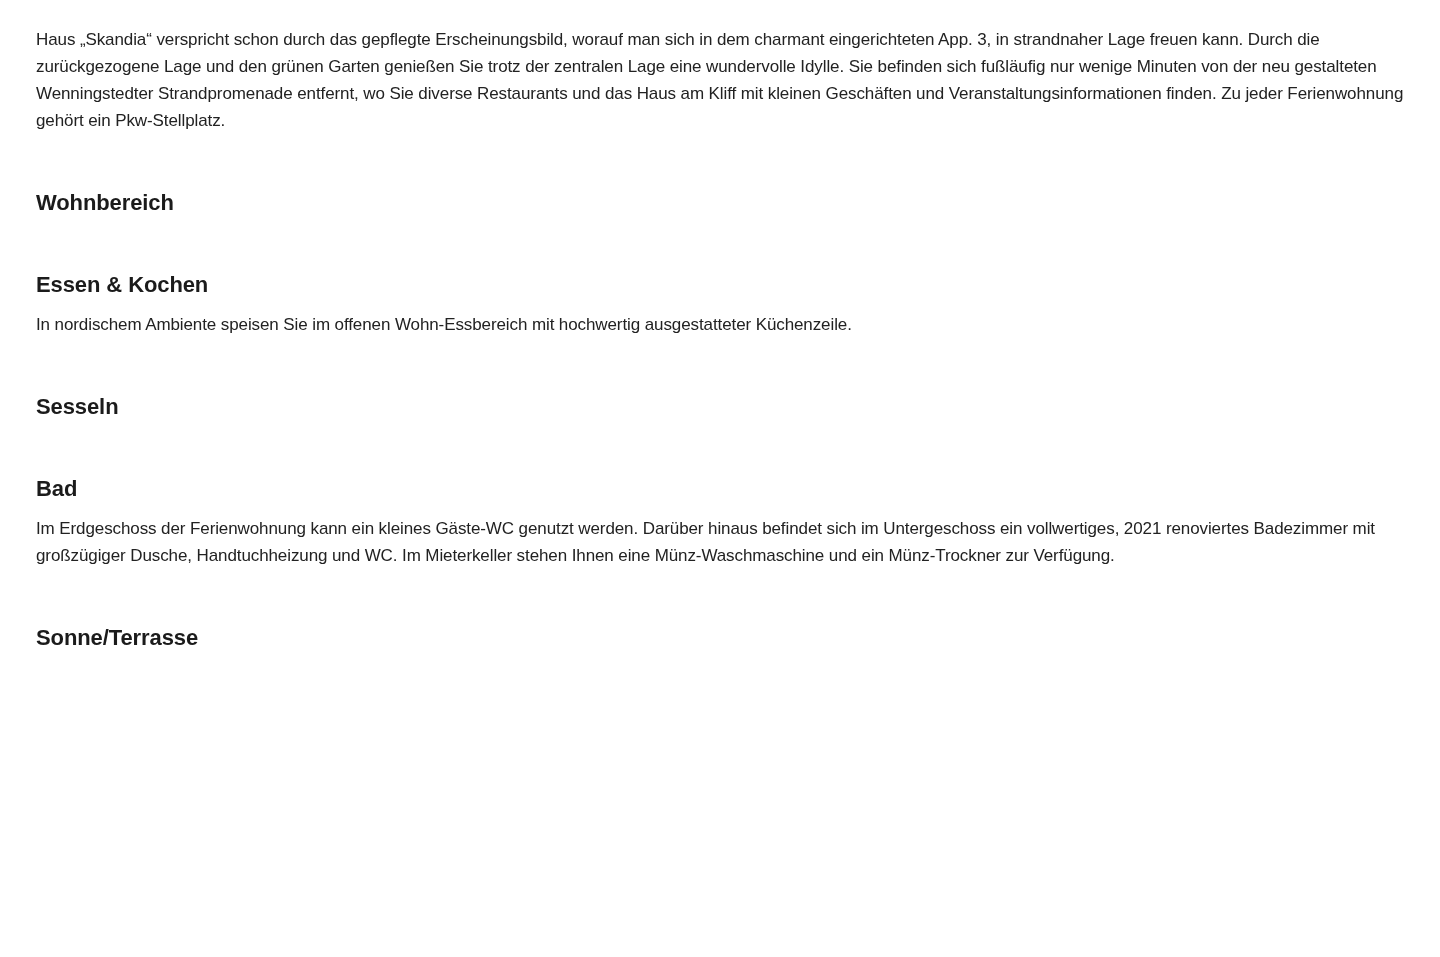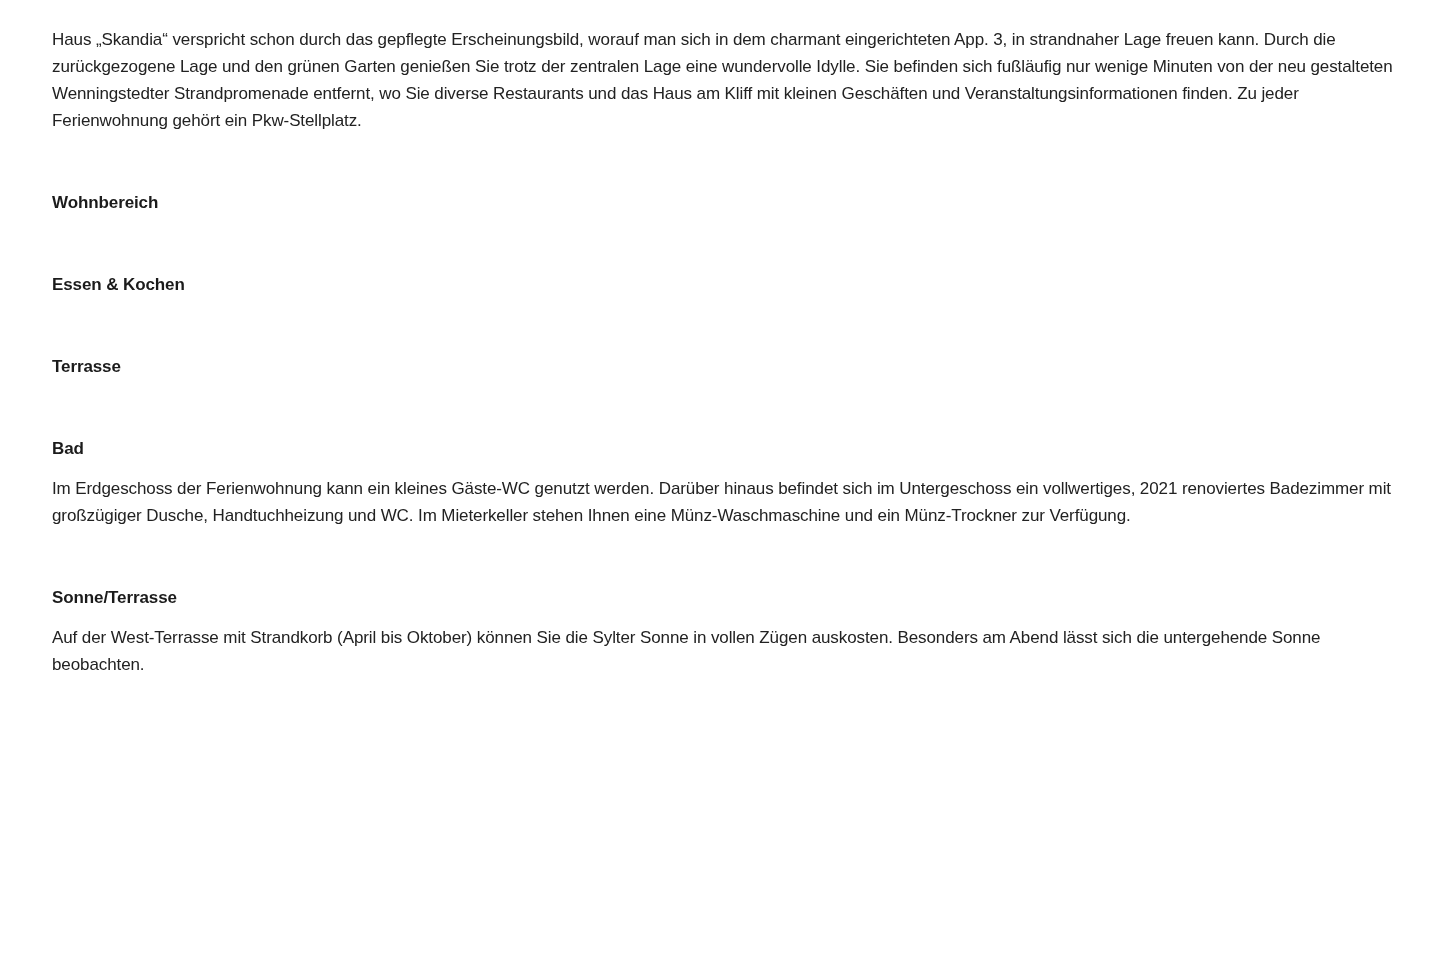--- a/index.html
+++ b/index.html
@@ -4,57 +4,57 @@
 <style>
   html, body {
     margin: 0;
     padding: 0;
     background: #ffffff;
   }
   .doc {
     width: 1440px;
     min-height: 957px;
     box-sizing: border-box;
-    padding: 26px 34px 40px 52px;
+    padding: 26px 34px 40px 36px;
     background: #ffffff;
     font-family: "Liberation Sans", sans-serif;
     color: #222222;
   }
   .doc p {
     margin: 0 0 13px 0;
     font-size: 17px;
     line-height: 27px;
     letter-spacing: -0.1px;
     max-width: 1372px;
     font-weight: 400;
   }
   .doc h2 {
     margin: 55px 0 13px 0;
-    font-size: 17px;
+    font-size: 22px;
     line-height: 27px;
     letter-spacing: -0.1px;
     font-weight: 700;
     color: #1b1b1b;
   }
   .doc p.first {
     margin-top: 0;
   }
 </style>
 </head>
 <body>
 
 <main class="doc">
 
   <p class="first">Haus „Skandia“ verspricht schon durch das gepflegte Erscheinungsbild, worauf man sich in dem charmant eingerichteten App. 3, in strandnaher Lage freuen kann. Durch die zurückgezogene Lage und den grünen Garten genießen Sie trotz der zentralen Lage eine wundervolle Idylle. Sie befinden sich fußläufig nur wenige Minuten von der neu gestalteten Wenningstedter Strandpromenade entfernt, wo Sie diverse Restaurants und das Haus am Kliff mit kleinen Geschäften und Veranstaltungsinformationen finden. Zu jeder Ferienwohnung gehört ein Pkw-Stellplatz.</p>
 
   <h2>Wohnbereich</h2>
 
   <h2>Essen &amp; Kochen</h2>
+  <p>In nordischem Ambiente speisen Sie im offenen Wohn-Essbereich mit hochwertig ausgestatteter Küchenzeile.</p>
 
-  <h2>Terrasse</h2>
+  <h2>Sesseln</h2>
 
   <h2>Bad</h2>
   <p>Im Erdgeschoss der Ferienwohnung kann ein kleines Gäste-WC genutzt werden. Darüber hinaus befindet sich im Untergeschoss ein vollwertiges, 2021 renoviertes Badezimmer mit großzügiger Dusche, Handtuchheizung und WC. Im Mieterkeller stehen Ihnen eine Münz-Waschmaschine und ein Münz-Trockner zur Verfügung.</p>
 
   <h2>Sonne/Terrasse</h2>
-  <p>Auf der West-Terrasse mit Strandkorb (April bis Oktober) können Sie die Sylter Sonne in vollen Zügen auskosten. Besonders am Abend lässt sich die untergehende Sonne beobachten.</p>
 
 </main>
 
 </body></html>

